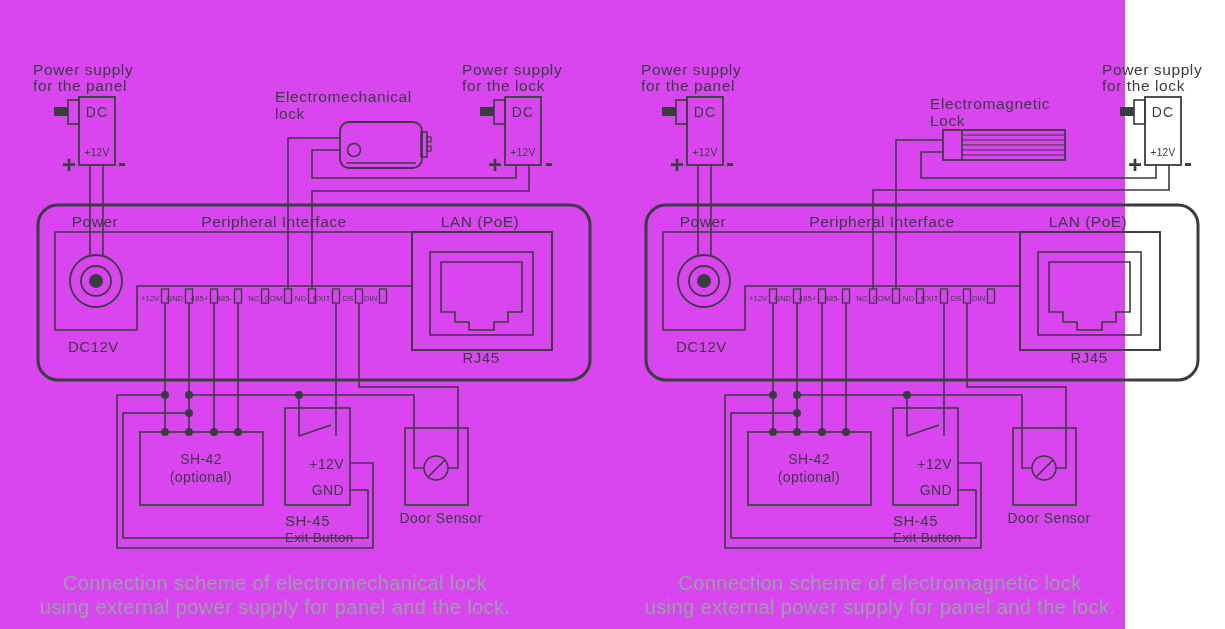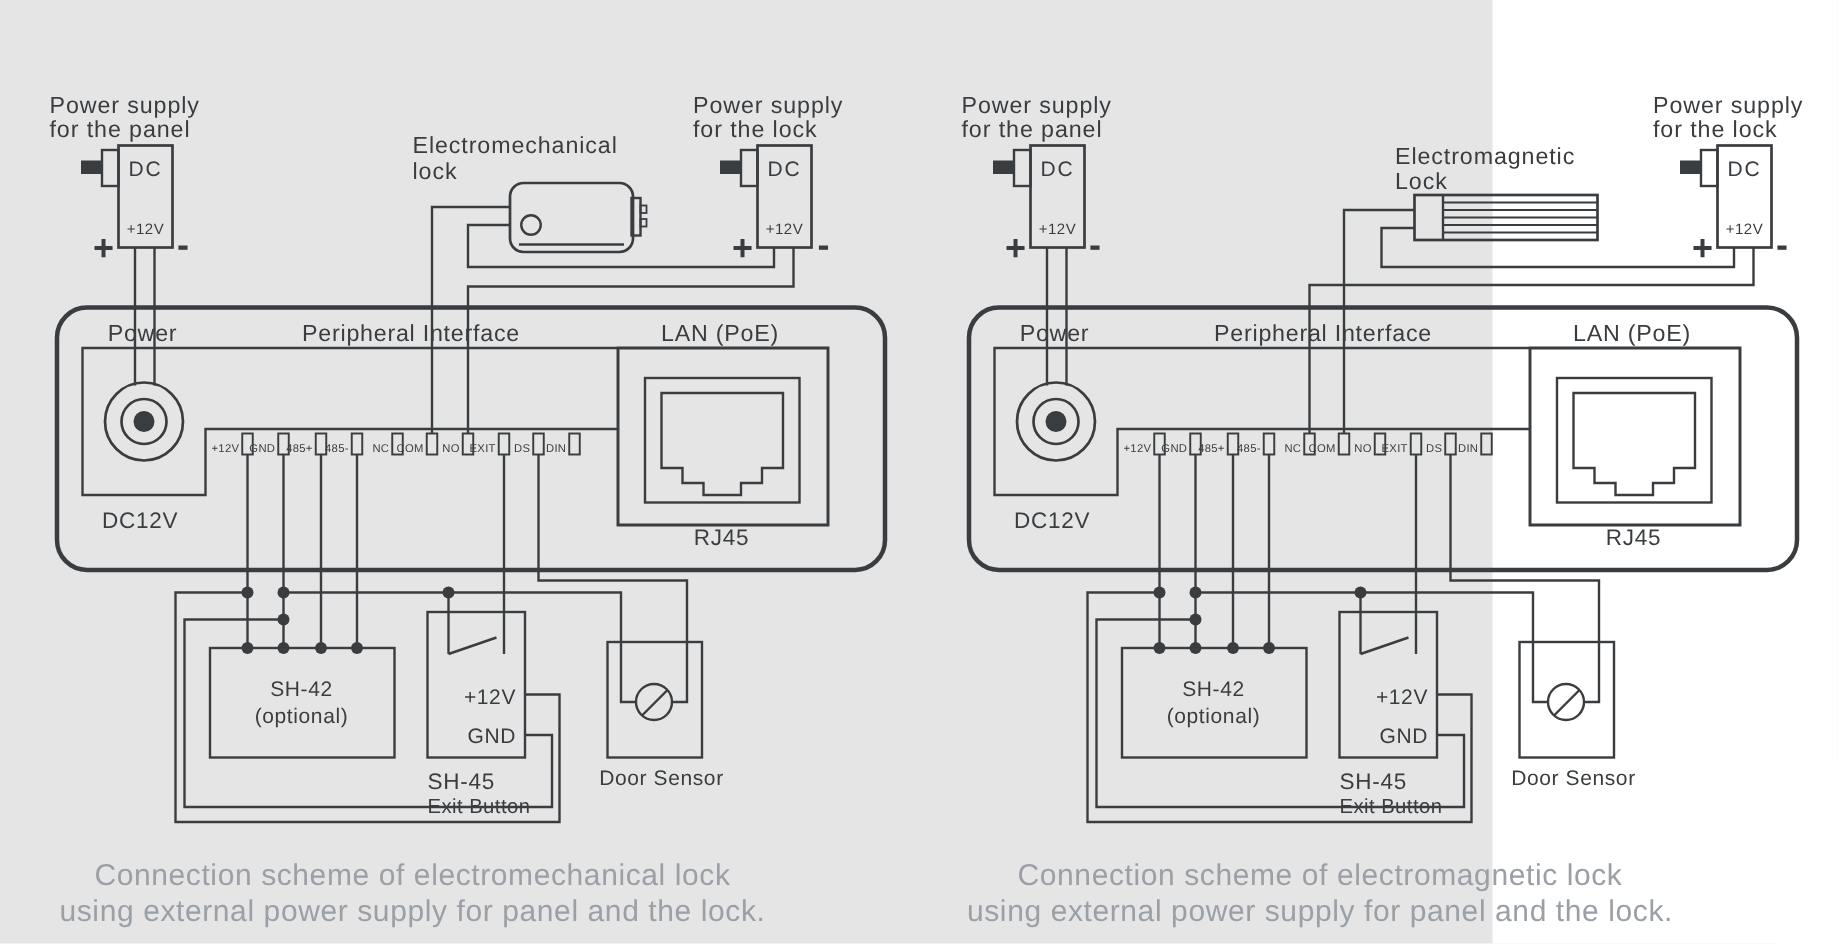--- a/index.html
+++ b/index.html
@@ -1,16 +1,16 @@
 <!DOCTYPE html>
 <html><head>
 <meta charset="utf-8">
 <style>
   html,body{margin:0;padding:0;background:#ffffff;}
-  .stage{width:995px;height:629px;position:relative;background:#e5e5e5;}
+  .stage{width:1125px;height:629px;position:relative;background:#d946ef;}
   svg{display:block;}
   .t{font-family:"Liberation Sans",sans-serif;fill:#3a3d40;}
   .lbl{font-size:15.5px;letter-spacing:.6px;}
   .sec{font-size:15.5px;letter-spacing:.5px;}
   .dc{font-size:14px;letter-spacing:1.2px;}
   .v12{font-size:10px;letter-spacing:.3px;}
   .sign{font-size:24px;font-weight:bold;}
   .term{font-size:7.5px;letter-spacing:.2px;}
   .comp{font-size:14px;letter-spacing:.4px;}
   .comp15{font-size:15px;letter-spacing:.5px;}

